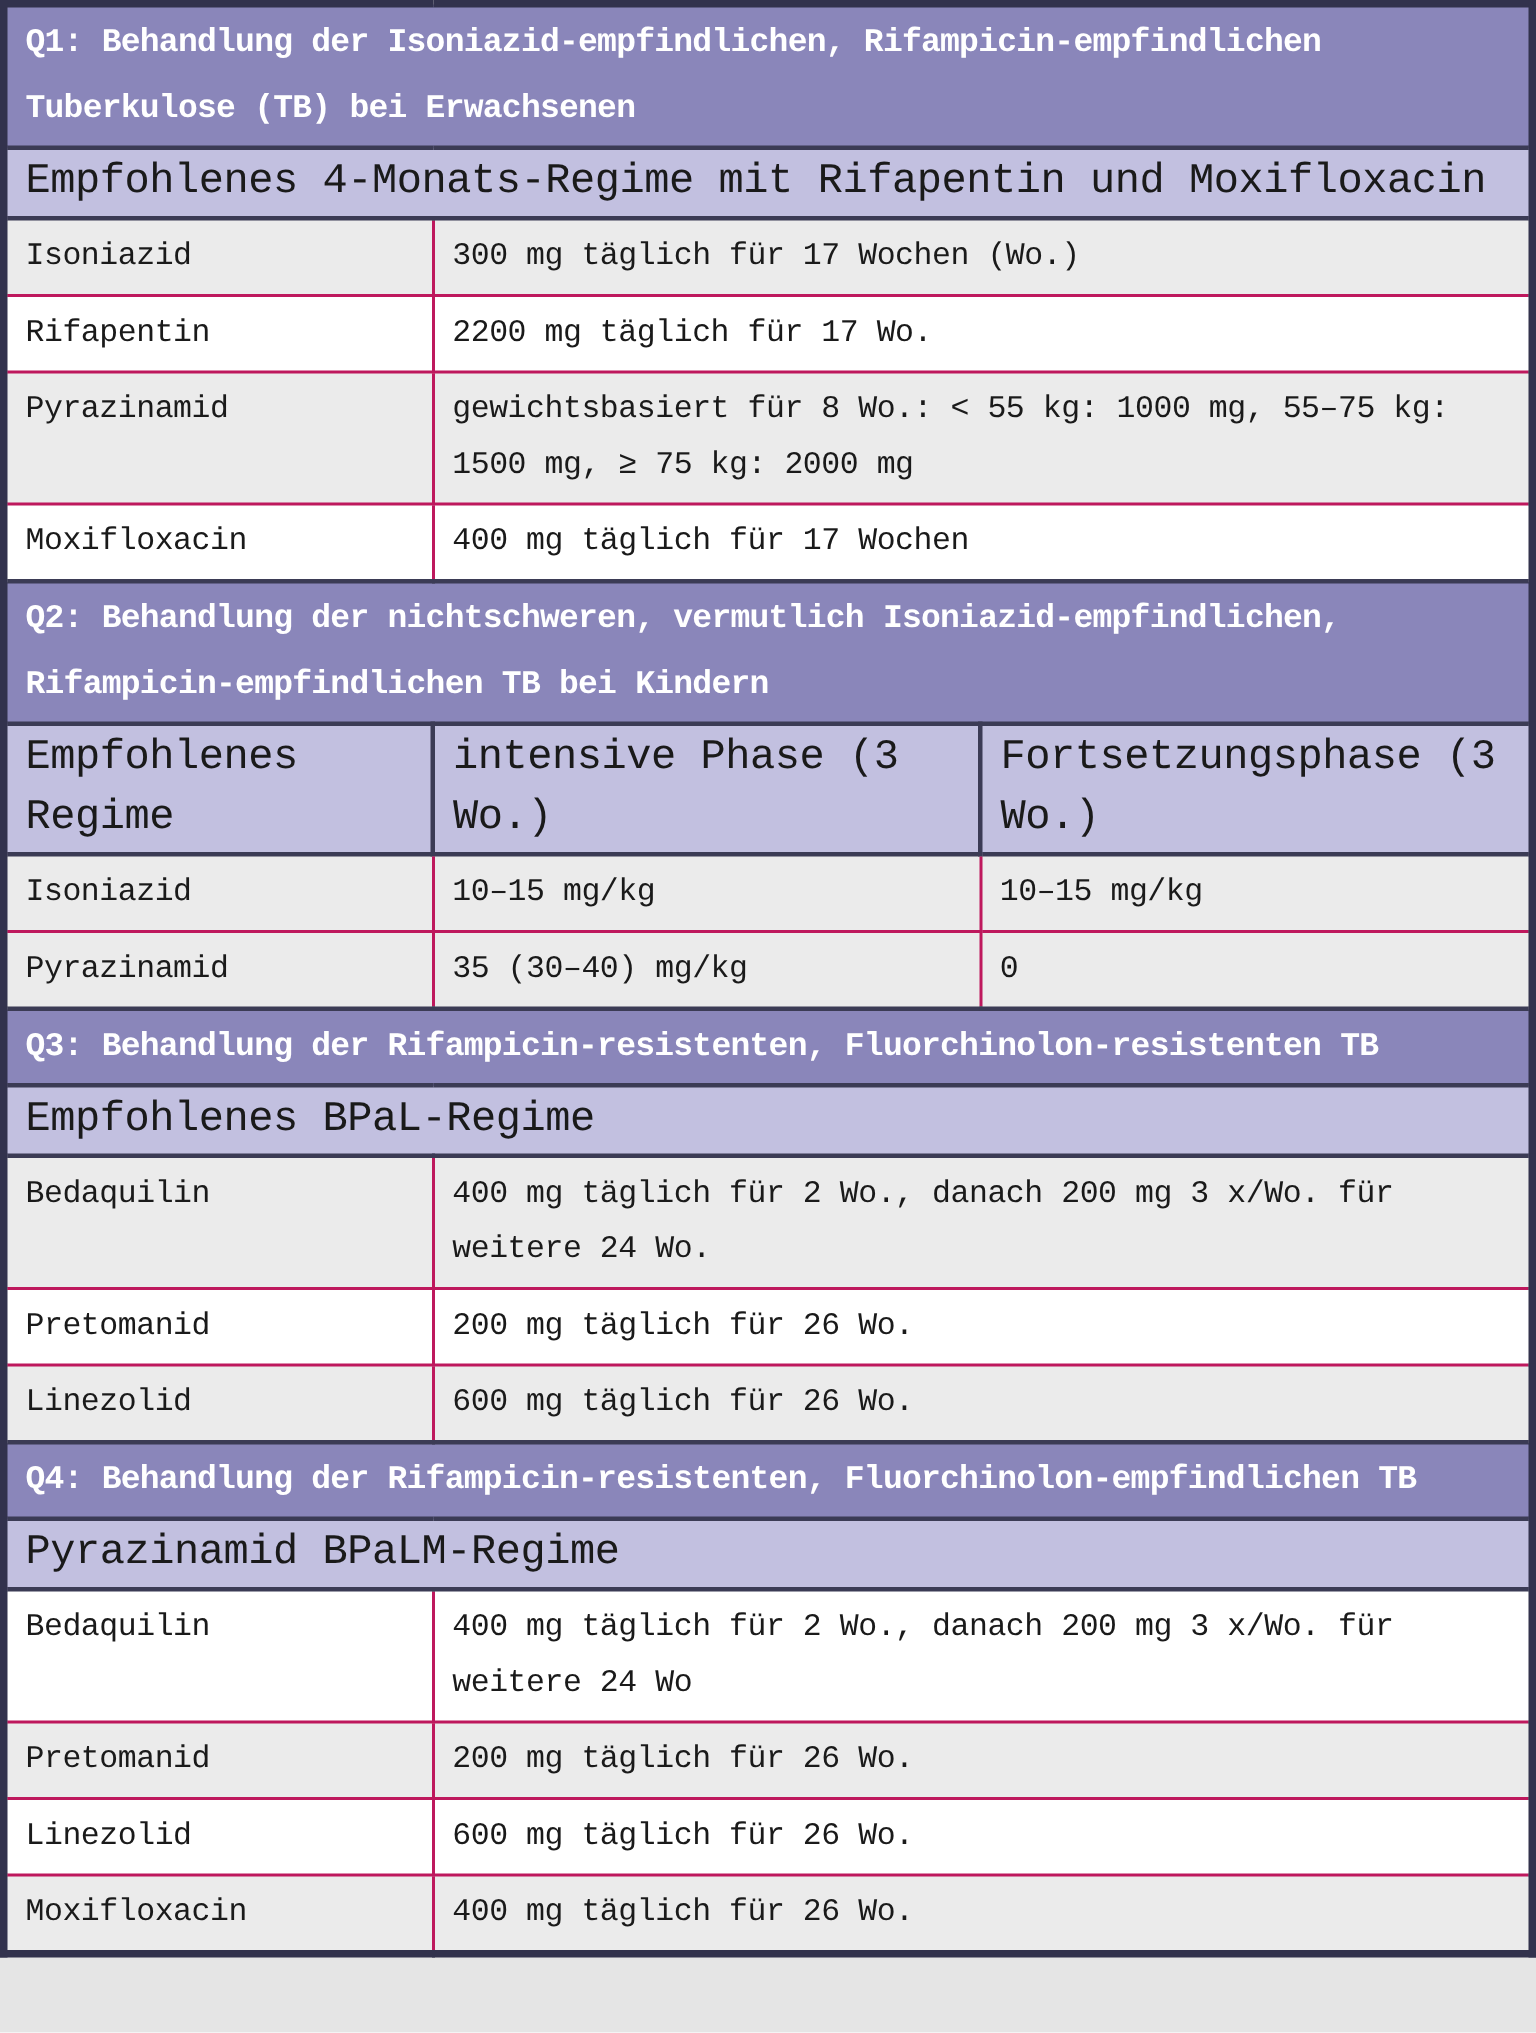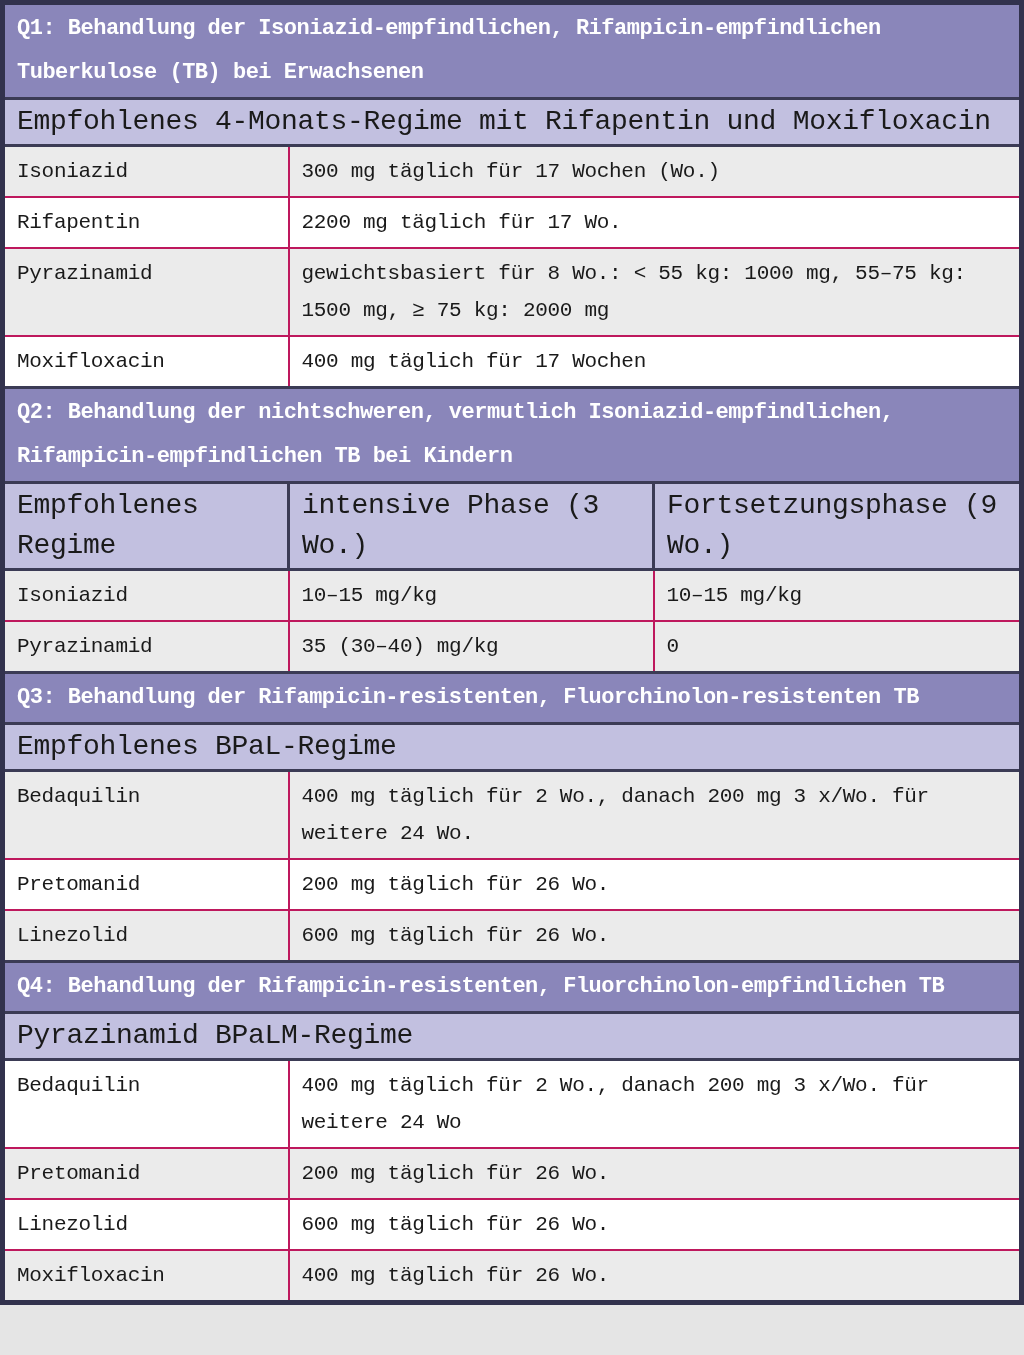--- a/index.html
+++ b/index.html
@@ -103,21 +103,21 @@
       <td>Moxifloxacin</td>
       <td colspan="2">400 mg täglich für 17 Wochen</td>
     </tr>
 
     <tr class="sec-title h-t2">
       <td colspan="3">Q2: Behandlung der nichtschweren, vermutlich Isoniazid-empfindlichen, Rifampicin-empfindlichen TB bei Kindern</td>
     </tr>
     <tr class="col-head h-ch">
       <td>Empfohlenes Regime</td>
       <td>intensive Phase (3 Wo.)</td>
-      <td>Fortsetzungsphase (9 Wo.)</td>
+      <td>Fortsetzungsphase (3 Wo.)</td>
     </tr>
     <tr class="data gray h-r">
       <td>Isoniazid</td>
       <td>10–15 mg/kg</td>
       <td>10–15 mg/kg</td>
     </tr>
     <tr class="data gray h-r">
       <td>Pyrazinamid</td>
       <td>35 (30–40) mg/kg</td>
       <td>0</td>

